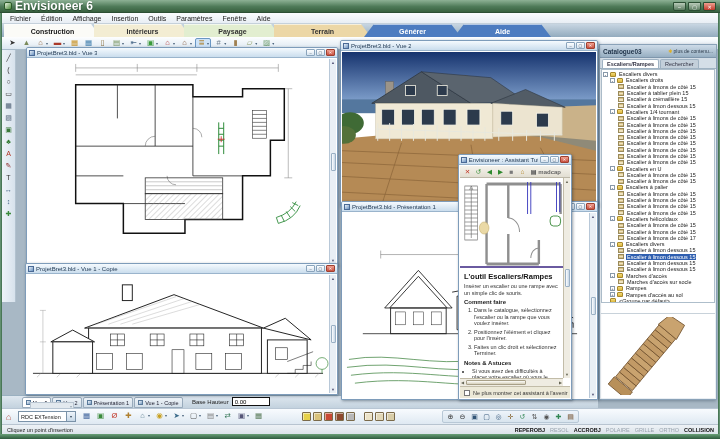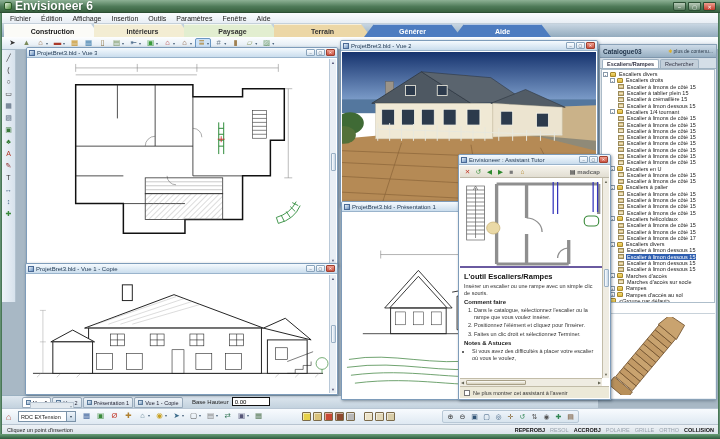--- a/index.html
+++ b/index.html
@@ -632,21 +632,21 @@
         </g>
       </svg>
       <div class="vscroll">
         <span>▲</span>
         <span class="sthumb"></span>
         <span>▼</span>
       </div>
     </div>
   </div>
 
-  <div class="win assist" style="left:458px;top:154px;width:153px;height:246px;z-index:30">
+  <div class="win assist" style="left:458px;top:154px;width:114px;height:246px;z-index:30">
     <div class="wtitle">
       <span class="wicon"></span>
       <span class="wtext">Envisioneer : Assistant Tutor</span>
       <span class="wbtns">
         <span class="wbtn">–</span>
         <span class="wbtn">▢</span>
         <span class="wbtn close">✕</span>
       </span>
     </div>
     <div class="atoolbar">

